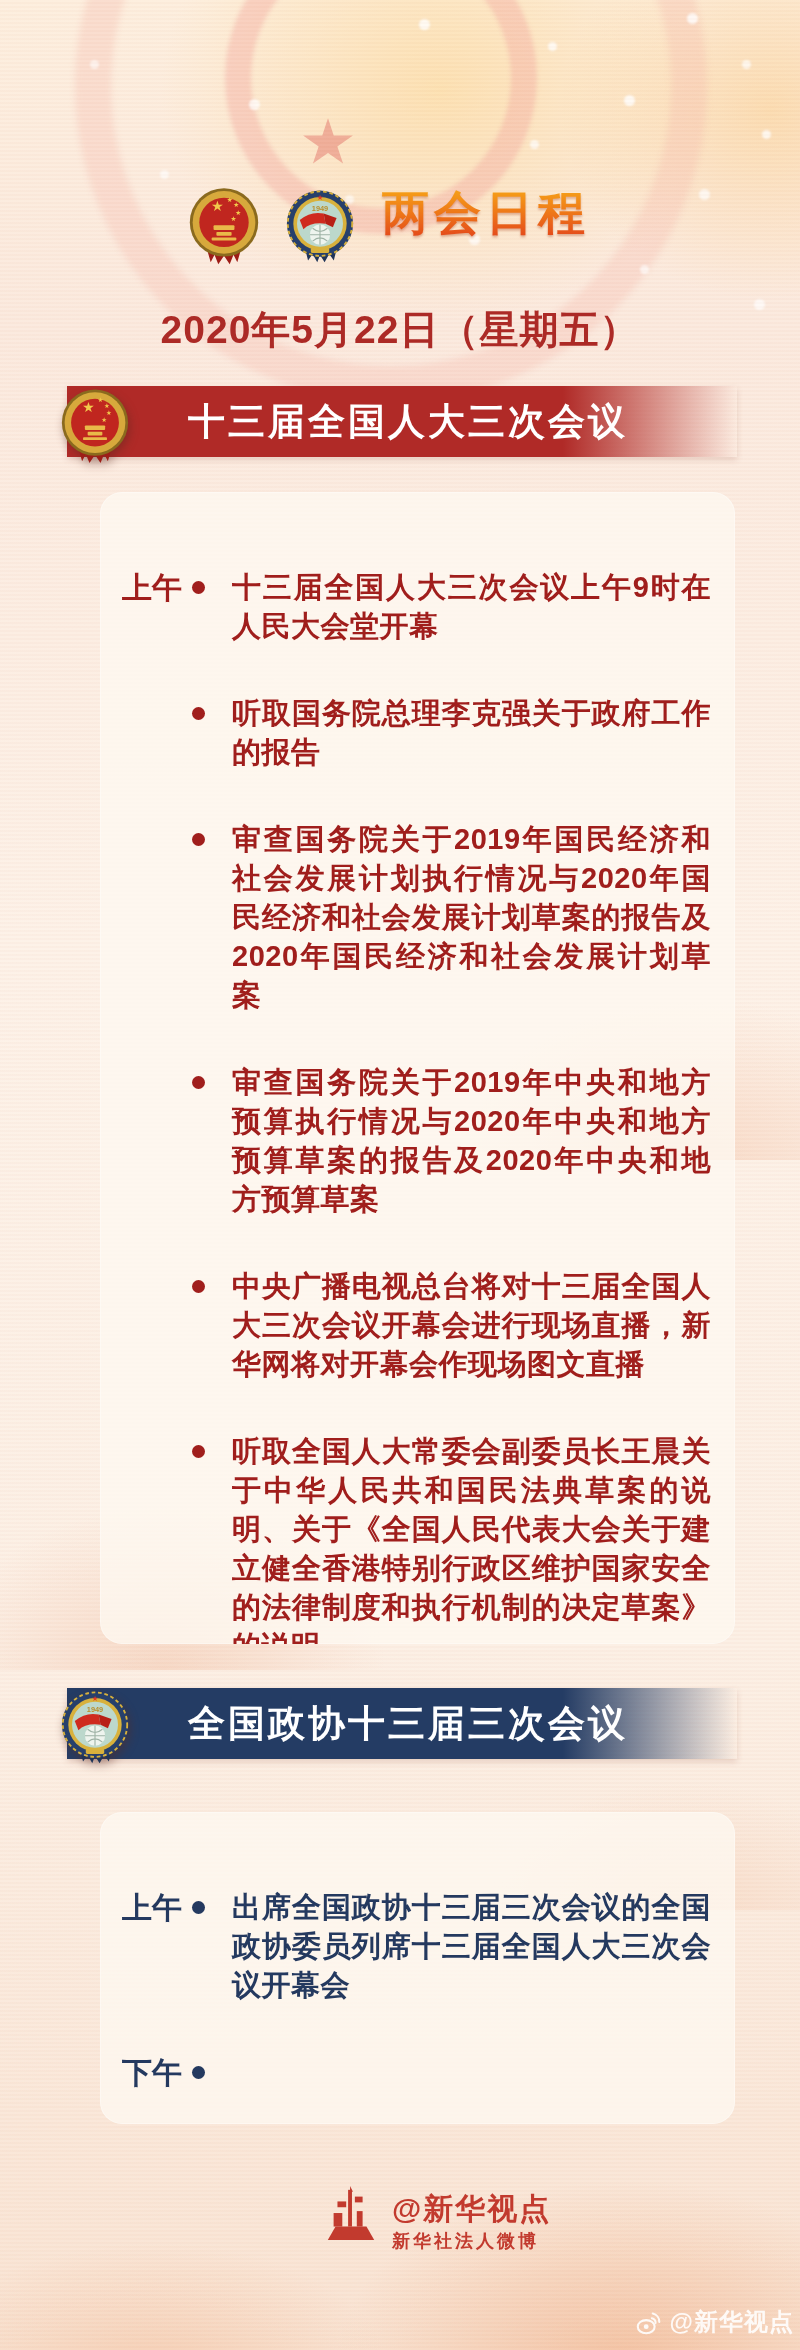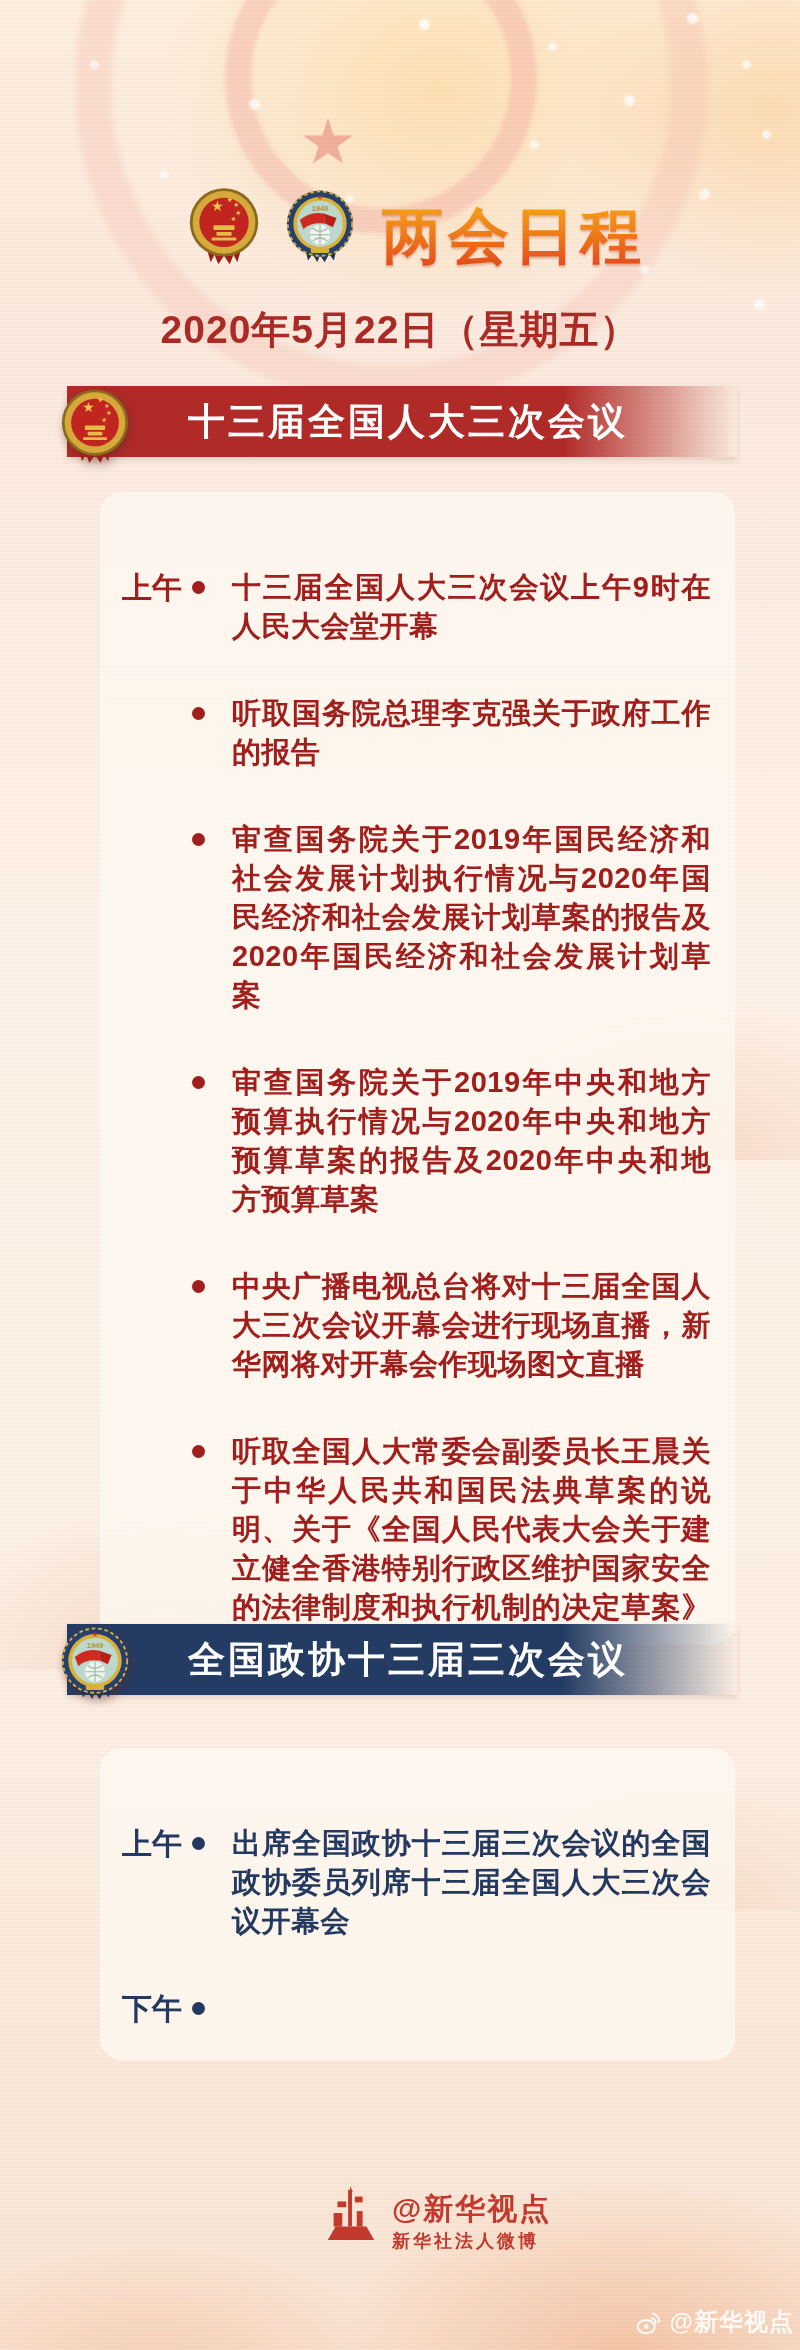--- a/index.html
+++ b/index.html
@@ -42,32 +42,32 @@
   .mtn.m4{left:-80px;top:2200px;width:520px;height:170px;
     background:radial-gradient(60% 100% at 45% 100%,rgba(242,186,150,.5),rgba(242,186,150,0) 75%);}
   .mtn.m5{left:420px;top:1730px;width:440px;height:180px;
     background:radial-gradient(60% 95% at 60% 100%,rgba(240,186,152,.30),rgba(240,186,152,0) 75%);}
 
   
   .hdr-emblem{position:absolute;}
   .hdr-emblem.npc{left:186px;top:182px;width:76px;height:96px;}
   .hdr-emblem.cppcc{left:283px;top:185px;width:74px;height:92px;}
   .main-title{
-    position:absolute;left:382px;top:196px;font-size:61px;font-weight:900;letter-spacing:5px;
+    position:absolute;left:382px;top:182px;font-size:47px;font-weight:900;letter-spacing:5px;
     background:linear-gradient(180deg,#f8ae18 0%,#ef7c18 45%,#e03a1c 100%);
     -webkit-background-clip:text;background-clip:text;color:transparent;-webkit-text-fill-color:transparent;
     filter:drop-shadow(0 2px 1px rgba(170,60,20,.35));
   }
   .date-line{position:absolute;left:0;top:303px;width:800px;text-align:center;
     font-size:39px;font-weight:800;color:#ac2a26;letter-spacing:1px;}
 
   
   .section{position:absolute;left:0;width:800px;}
   #section-0{top:386px;height:1280px;}
-  #section-1{top:1624px;height:460px;}
+  #section-1{top:1688px;height:460px;}
   .bar{position:absolute;left:67px;top:0;width:670px;height:71px;
     background:linear-gradient(90deg,rgba(var(--accent-rgb),1) 0%,rgba(var(--accent-rgb),1) 74%,rgba(var(--accent-rgb),0) 100%);
     box-shadow:0 3px 6px rgba(150,80,60,.18);}
   .bar-title{display:block;padding-left:121px;line-height:71px;color:#ffffff;
     font-size:37px;font-weight:700;letter-spacing:3px;white-space:nowrap;}
   .badge{position:absolute;left:56px;top:-2px;width:78px;height:92px;
     filter:drop-shadow(2px 4px 5px rgba(90,40,30,.45));}
   .card{position:absolute;left:100px;width:635px;border-radius:22px;
     background:rgba(254,249,241,.78);box-shadow:0 0 0 1px rgba(255,255,255,.35) inset;
     padding:28px 24px 6px 22px;box-sizing:border-box;overflow:hidden;}

